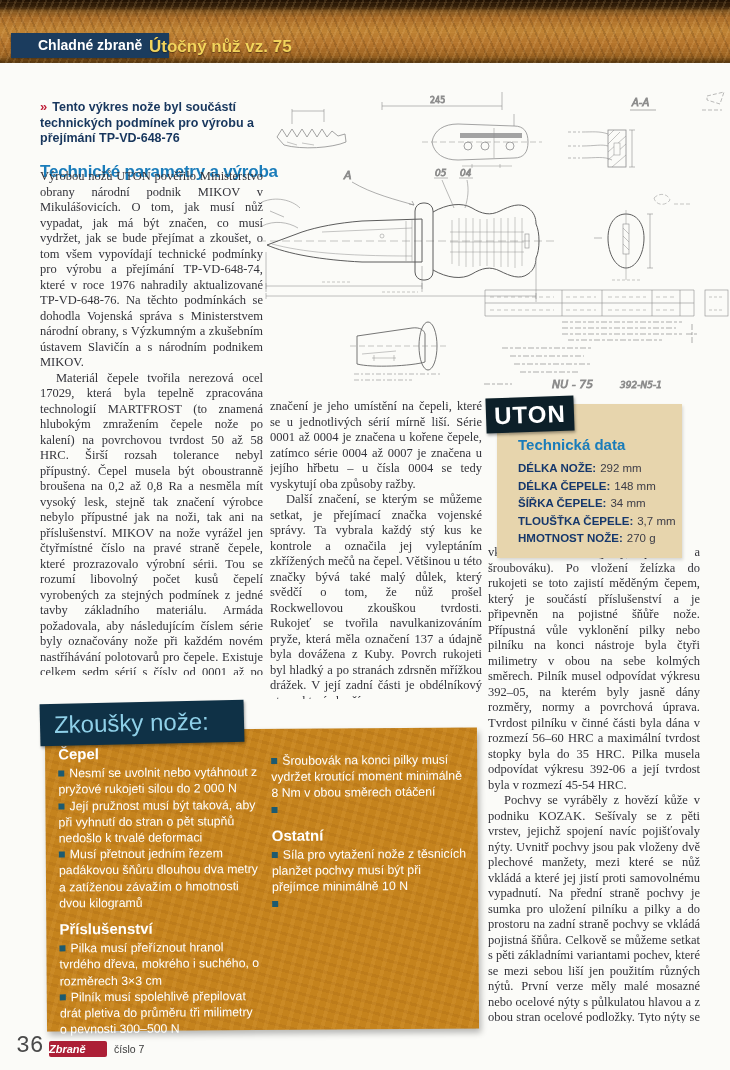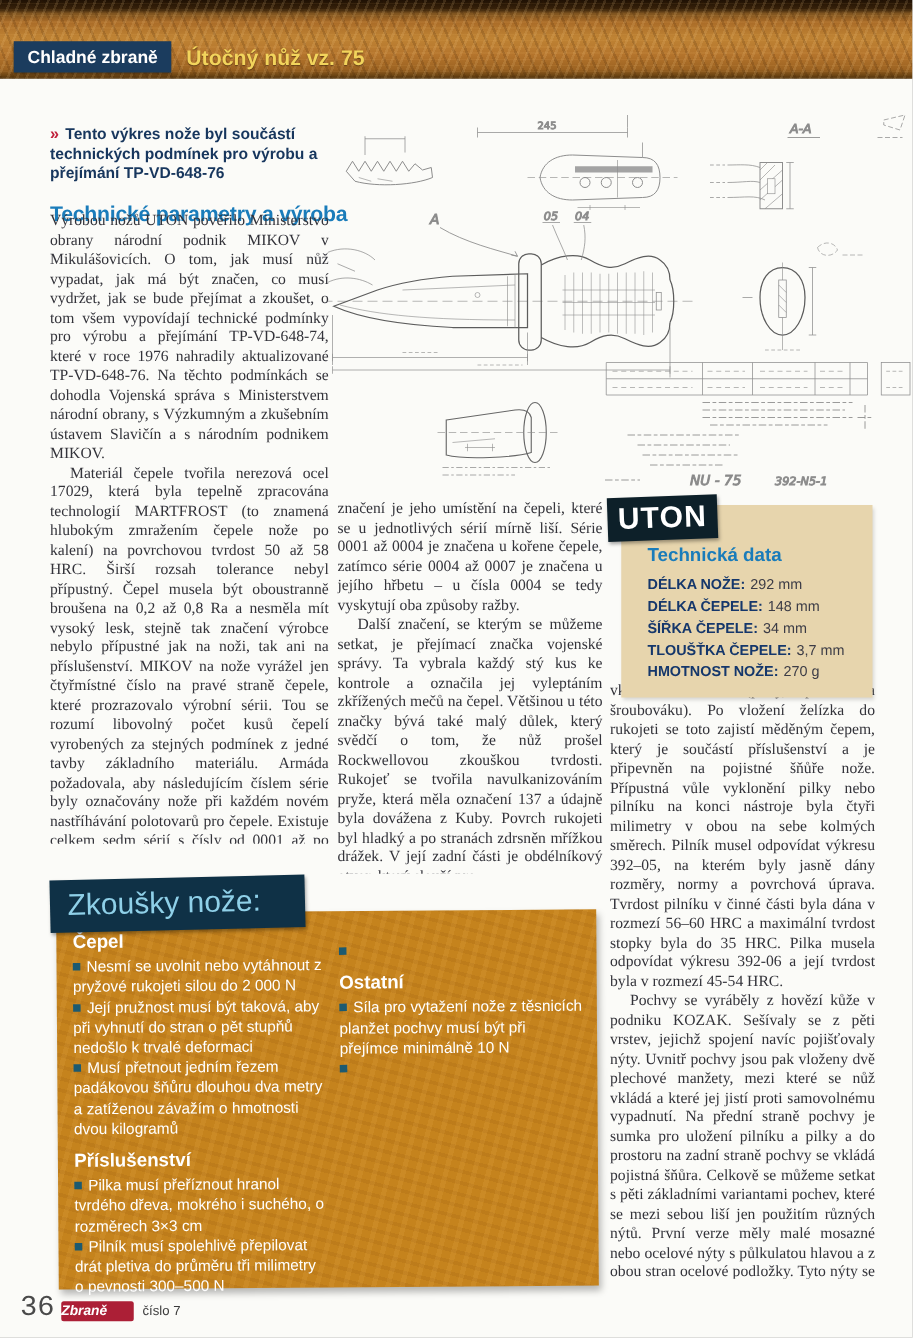--- a/index.html
+++ b/index.html
@@ -17,21 +17,21 @@
   }
   .band::after{
     content:"";position:absolute;inset:0;
     background:
       repeating-linear-gradient(112deg,rgba(255,215,150,.13) 0 2px,transparent 2px 7px),
       repeating-linear-gradient(67deg,rgba(55,28,4,.16) 0 2px,transparent 2px 9px),
       repeating-linear-gradient(0deg,rgba(255,200,120,.07) 0 1px,transparent 1px 5px);
   }
   .cat-box{
     position:absolute;left:11px;top:33px;height:25px;line-height:25px;
-    padding:0 11px;background:#1b3c5e;color:#fff;font-weight:bold;
+    padding:0 27px;background:#1b3c5e;color:#fff;font-weight:bold;
     font-size:14px;z-index:2;box-shadow:0 1px 2px rgba(0,0,0,.4);
   }
   .band-title{
     position:absolute;left:149px;top:37px;z-index:2;color:#f2d45c;
     font-weight:bold;font-size:17px;text-shadow:0 1px 1px rgba(40,20,0,.55);
   }
   
   .caption{
     position:absolute;left:40px;top:99px;width:222px;
     color:#17365d;font-weight:bold;font-size:12.5px;line-height:15.5px;
@@ -50,21 +50,21 @@
   .col p{margin:0;}
   .col p.ind{text-indent:16px;}
   .col-left{left:40px;top:169px;width:223px;height:506px;}
   .col-mid{left:270px;top:399px;width:212px;height:300px;}
   .col-right{left:488px;top:545px;width:212px;height:478px;}
   
   .drawing{position:absolute;left:262px;top:84px;}
   .dwg-label{font-family:"DejaVu Sans",sans-serif;fill:#7d7d7d;}
   
   .uton-panel{
-    position:absolute;left:497px;top:404px;width:201px;height:154px;
+    position:absolute;left:497px;top:404px;width:185px;height:154px;
     background:#e7d5ad;box-shadow:1px 2px 3px rgba(0,0,0,.15);
   }
   .uton-box{
     position:absolute;left:486px;top:397px;width:88px;height:35px;
     background:#0d2029;color:#fff;text-align:center;line-height:35px;
     font-size:24px;font-weight:bold;letter-spacing:1px;
     transform:rotate(-2deg);box-shadow:1px 2px 3px rgba(0,0,0,.35);
   }
   .uton-sub{
     position:absolute;left:21px;top:32px;color:#1a7cba;
@@ -264,20 +264,21 @@
     <div class="tcol tcol-1">
       <h3>Čepel</h3>
       <p><span class="sq"></span><span>Nesmí se uvolnit nebo vytáhnout z pryžové rukojeti silou do 2 000 N</span></p>
       <p><span class="sq"></span><span>Její pružnost musí být taková, aby při vyhnutí do stran o pět stupňů nedošlo k trvalé deformaci</span></p>
       <p><span class="sq"></span><span>Musí přetnout jedním řezem padákovou šňůru dlouhou dva metry a zatíženou závažím o hmotnosti dvou kilogramů</span></p>
       <h3>Příslušenství</h3>
       <p><span class="sq"></span><span>Pilka musí přeříznout hranol tvrdého dřeva, mokrého i suchého, o rozměrech 3×3 cm</span></p>
       <p><span class="sq"></span><span>Pilník musí spolehlivě přepilovat drát pletiva do průměru tři milimetry o pevnosti 300–500 N</span></p>
     </div>
     <div class="tcol tcol-2">
+      <p><span class="sq"></span><span>Šroubovák na konci pilky musí vydržet kroutící moment minimálně 8 Nm v obou směrech otáčení</span></p>
       <p><span class="sq"></span></p>
       <h3>Ostatní</h3>
       <p><span class="sq"></span><span>Síla pro vytažení nože z těsnicích planžet pochvy musí být při přejímce minimálně 10 N</span></p>
       <p><span class="sq"></span></p>
     </div>
   </section>
 
   <footer>
     <div class="pg-num">36</div>
     <div class="mag-badge">Zbraně</div>

